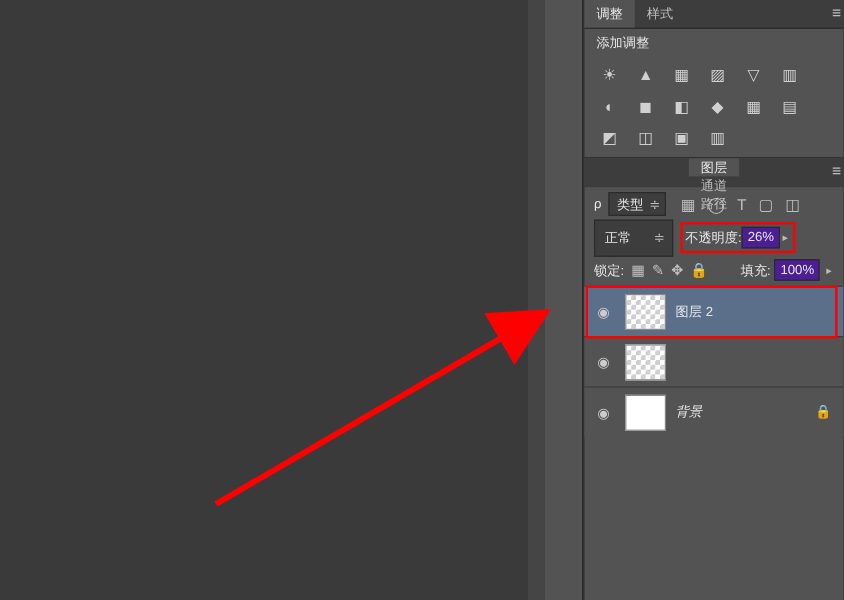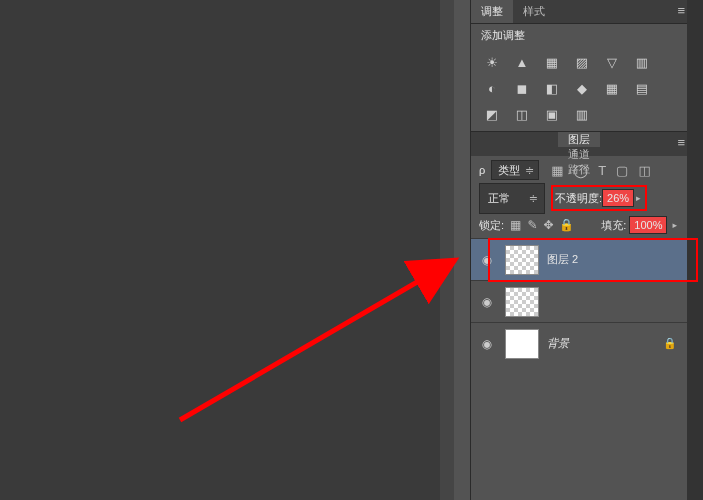--- a/index.html
+++ b/index.html
@@ -1,19 +1,19 @@
 <!DOCTYPE html>
 <html><head>
 <meta charset="utf-8">
 <style>
 * { margin: 0; padding: 0; box-sizing: border-box; font-family: "Microsoft YaHei", sans-serif; }
 body { background: #333; width: 703px; height: 500px; position: relative; overflow: hidden; }
 .canvas-area { position: absolute; left: 0; top: 0; width: 440px; height: 500px; background: #3a3a3a; }
 .arrow { position: absolute; left: 170px; top: 240px; pointer-events: none; }
-.side-panel { position: absolute; right: 16px; top: 0; width: 217px; height: 500px; background: #535353; border-left: 1px solid #2a2a2a; }
+.side-panel { position: absolute; right: 0; top: 0; width: 217px; height: 500px; background: #535353; border-left: 1px solid #2a2a2a; }
 .scroll-track { position: absolute; left: 440px; top: 0; width: 14px; height: 500px; background: #454545; }
 .side-gap { position: absolute; left: 454px; top: 0; width: 32px; height: 500px; background: #535353; border-right: 1px solid #2a2a2a; }
 .tab-row { display: flex; align-items: center; height: 24px; background: #3d3d3d; border-bottom: 1px solid #2a2a2a; font-size: 11px; color: #bdbdbd; }
 .tab { padding: 0 10px; height: 100%; display: flex; align-items: center; cursor: pointer; }
 .tab.active { background: #535353; color: #e6e6e6; }
 .adj-title { font-size: 11px; color: #e6e6e6; padding: 4px 10px; }
 .adj-grid { display: flex; flex-wrap: wrap; gap: 8px; padding: 6px 10px 8px; }
 .adj-icon { width: 22px; height: 18px; display: flex; align-items: center; justify-content: center; color: #d0d0d0; font-size: 13px; cursor: pointer; }
 .panel-sep { height: 1px; background: #2a2a2a; }
 .panel-tabs2 { display: flex; align-items: center; height: 24px; background: #3d3d3d; font-size: 11px; color: #bdbdbd; flex-direction: column; }
@@ -21,21 +21,21 @@
 .filter-row { display: flex; align-items: center; gap: 6px; padding: 4px 8px; height: 28px; }
 .kind-drop { background: #3d3d3d; border: 1px solid #2a2a2a; color: #e6e6e6; font-size: 11px; padding: 2px 18px 2px 6px; position: relative; height: 20px; display: flex; align-items: center; }
 .kind-drop::after { content: "≑"; position: absolute; right: 4px; color: #bbb; font-size: 11px; }
 .filter-icons { display: flex; gap: 10px; margin-left: 6px; color: #bdbdbd; font-size: 13px; }
 .filter-icons span { cursor: pointer; }
 .opacity-row { display: flex; align-items: center; gap: 6px; padding: 2px 8px; height: 28px; }
 .mode-drop { background: #3d3d3d; border: 1px solid #2a2a2a; color: #e6e6e6; font-size: 11px; padding: 2px 34px 2px 8px; position: relative; height: 31px; display: flex; align-items: center; min-width: 58px; }
 .mode-drop::after { content: "≑"; position: absolute; right: 6px; color: #bbb; font-size: 11px; }
 .opacity-label { font-size: 11px; color: #e6e6e6; }
 .opacity-box { border: 2px solid #ff0000; display: flex; align-items: center; padding: 11px 2px; height: 22px; }
-.pct-field { background: #ef4444; border: 1px solid #2a2a2a; color: #e6e6e6; font-size: 11px; padding: 1px 4px; height: 18px; display: flex; align-items: center; }
+.pct-field { background: #4c1d95; border: 1px solid #2a2a2a; color: #e6e6e6; font-size: 11px; padding: 1px 4px; height: 18px; display: flex; align-items: center; }
 .pct-arrow { color: #bbb; font-size: 9px; padding: 0 2px; }
 .lock-row { display: flex; align-items: center; gap: 6px; padding: 2px 8px; height: 26px; font-size: 11px; color: #e6e6e6; }
 .lock-icons { display: flex; gap: 6px; color: #c0c0c0; font-size: 12px; }
 .lock-icons span { cursor: pointer; }
 .fill-group { margin-left: auto; display: flex; align-items: center; gap: 3px; }
 .layers-list { }
 .layer-row { display: flex; align-items: center; height: 42px; background: #535353; border-top: 1px solid #3a3a3a; padding: 0 6px; font-size: 11px; color: #e6e6e6; position: relative; }
 .layer-row.selected { background: #5b6f8a; }
 .layer-row .eye { width: 20px; text-align: center; color: #ccc; cursor: pointer; font-size: 12px; }
 .layer-row .thumb { width: 34px; height: 30px; border: 1px solid #888; background: #fff; margin: 0 8px; background-image: linear-gradient(45deg,#ccc 25%,transparent 25%,transparent 75%,#ccc 75%),linear-gradient(45deg,#ccc 25%,transparent 25%,transparent 75%,#ccc 75%); background-size: 8px 8px; background-position: 0 0,4px 4px; }

